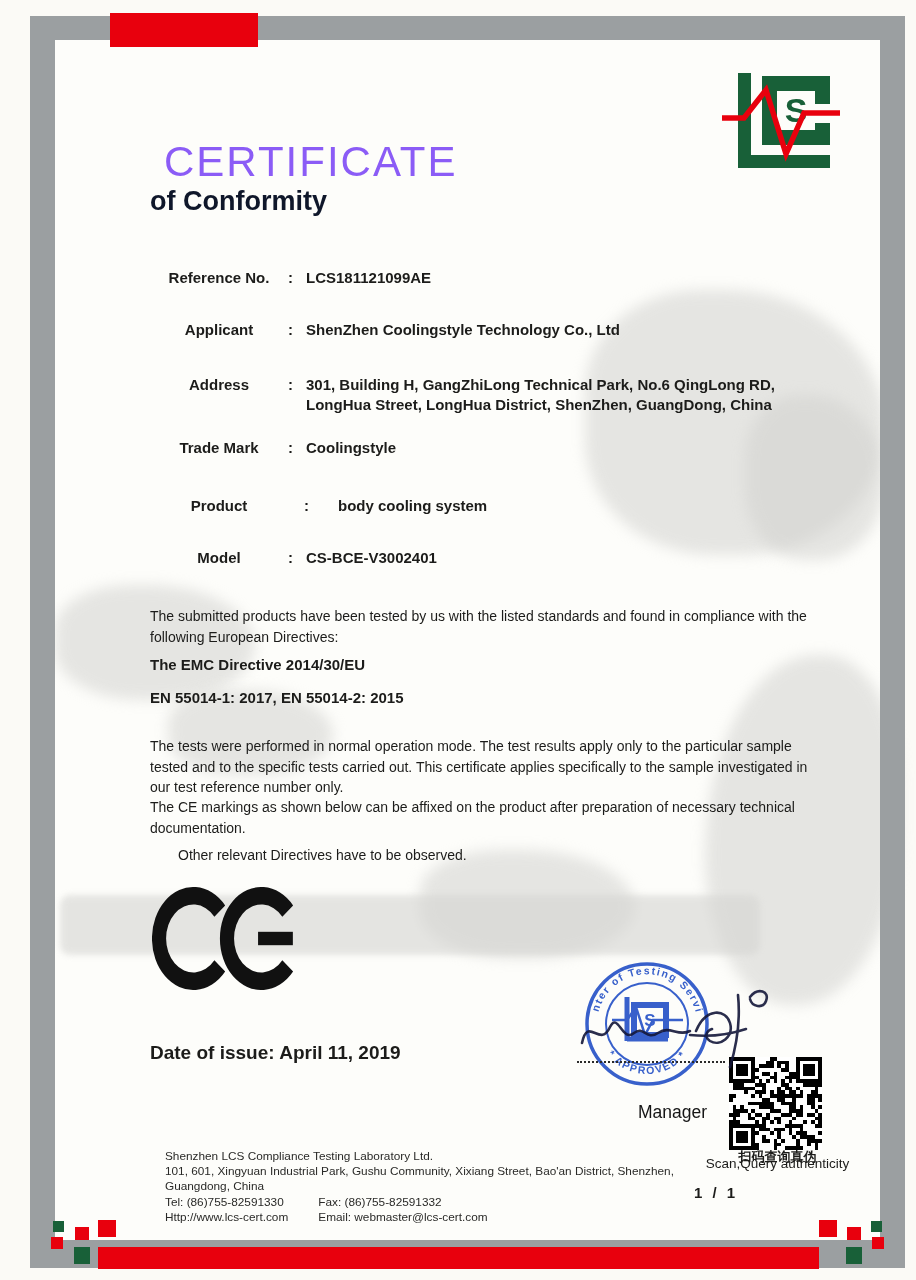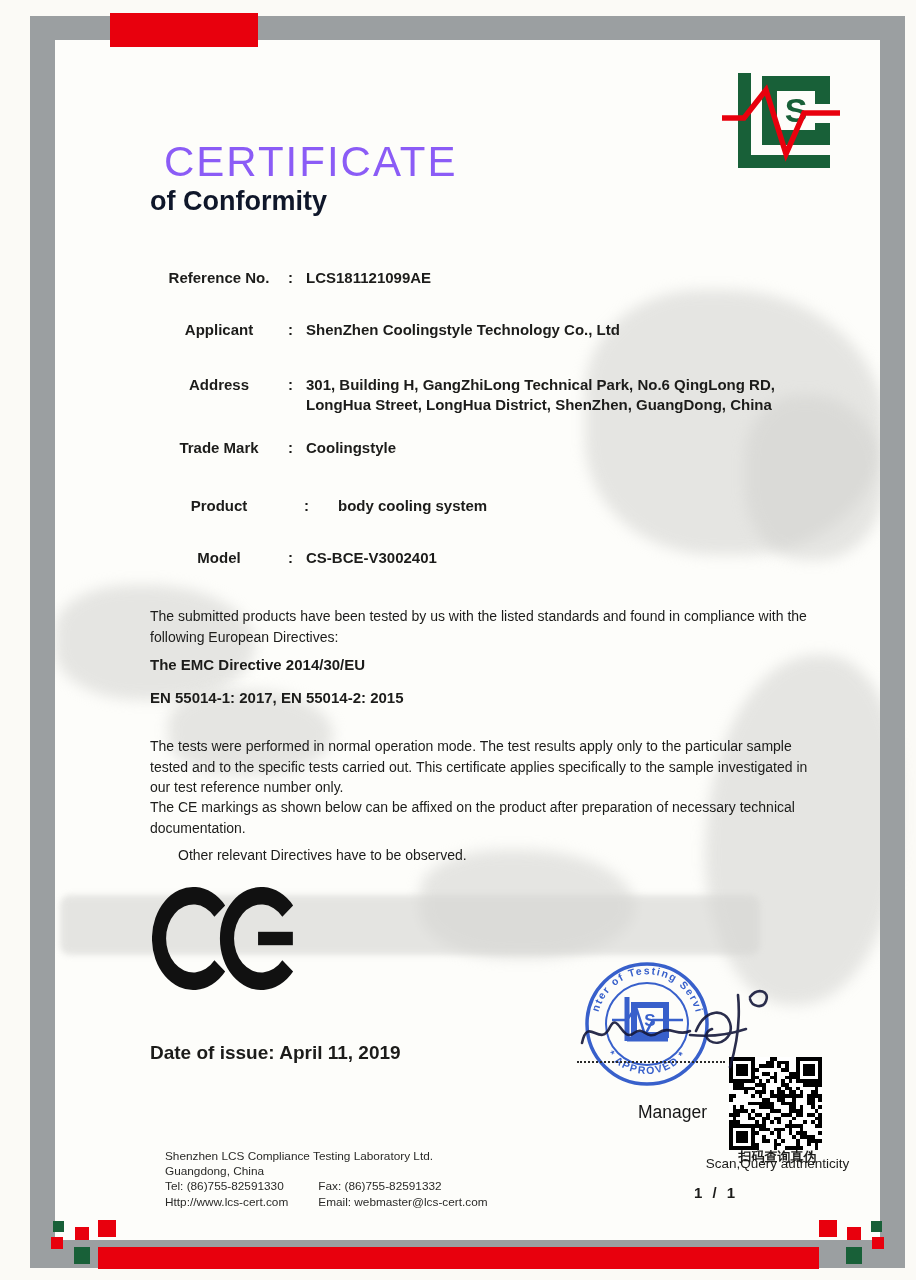--- a/index.html
+++ b/index.html
@@ -417,20 +417,21 @@
       <rect x="18" y="24" width="1" height="1" fill="#000"></rect>
       <rect x="19" y="24" width="1" height="1" fill="#000"></rect>
       <rect x="23" y="24" width="1" height="1" fill="#000"></rect>
     </svg></div>
 <div class="qr-cap-zh">扫码查询真伪</div>
 <div class="qr-cap-en">Scan,Query authenticity</div>
 <div class="page-indicator">1 / 1</div>
 
 <div class="footer">
   <div>Shenzhen LCS Compliance Testing Laboratory Ltd.</div>
+  <div>101, 601, Xingyuan Industrial Park, Gushu Community, Xixiang Street, Bao'an District, Shenzhen,</div>
   <div>Guangdong, China</div>
   <div>
     <span class="cell">Tel: (86)755-82591330</span>
     <span>Fax: (86)755-82591332</span>
   </div>
   <div>
     <span class="cell">Http://www.lcs-cert.com</span>
     <span>Email: webmaster@lcs-cert.com</span>
   </div>
 </div>

